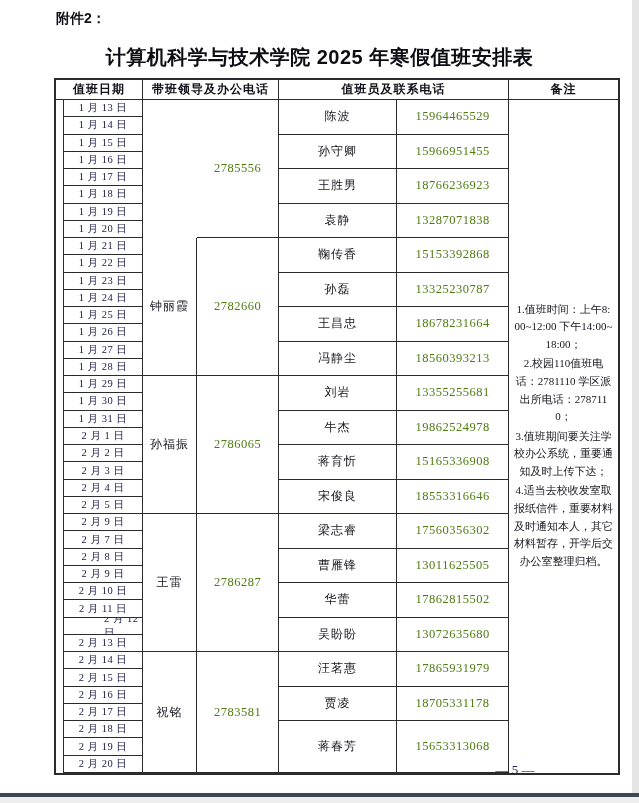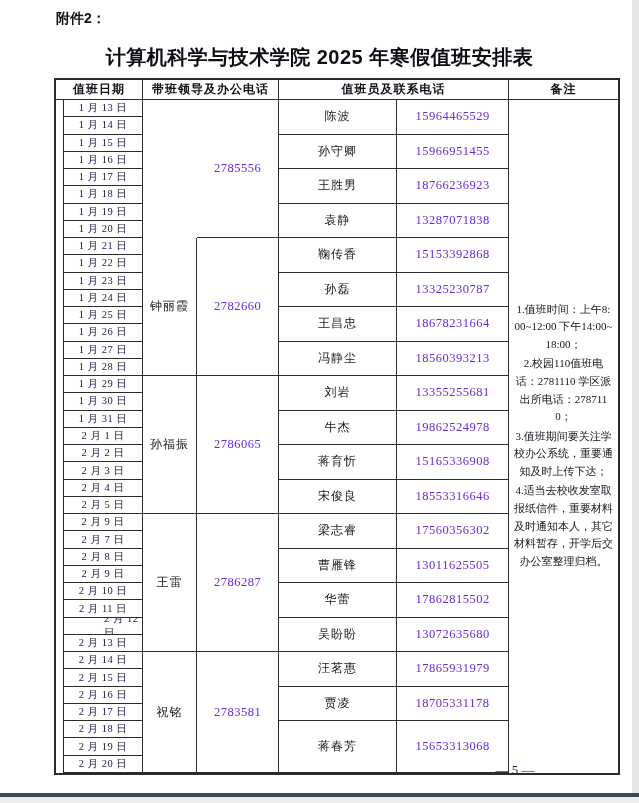--- a/index.html
+++ b/index.html
@@ -47,21 +47,21 @@
   .date {
     margin-left:7px;
     border:1px solid #2b2b2e; border-top:none;
     font-size:10.5px; color:#20204a;
     letter-spacing:0.5px;
     font-family:"Liberation Serif","DejaVu Serif",serif;
   }
   .cn { font-size:12px; color:#17171f; letter-spacing:1px; }
   .num {
     font-family:"Liberation Serif","DejaVu Serif",serif;
-    font-size:12.5px; color:#6d28d9; letter-spacing:0.5px;
+    font-size:12.5px; color:#4d7c0f; letter-spacing:0.5px;
   }
   .remarks {
     grid-column:6; grid-row:2 / span 39;
     border:none;
     display:flex; flex-direction:column; justify-content:center;
     padding:4px 5px; box-sizing:border-box;
     font-size:11px; color:#17171f;
     text-align:center;
   }
   .remarks p { margin:0 0 2px 0; line-height:1.6; word-break:break-all; }

